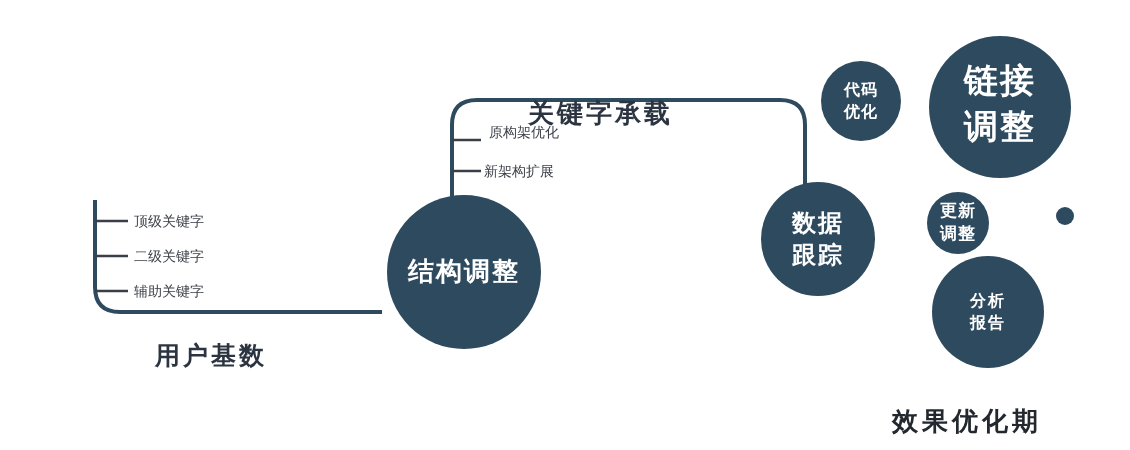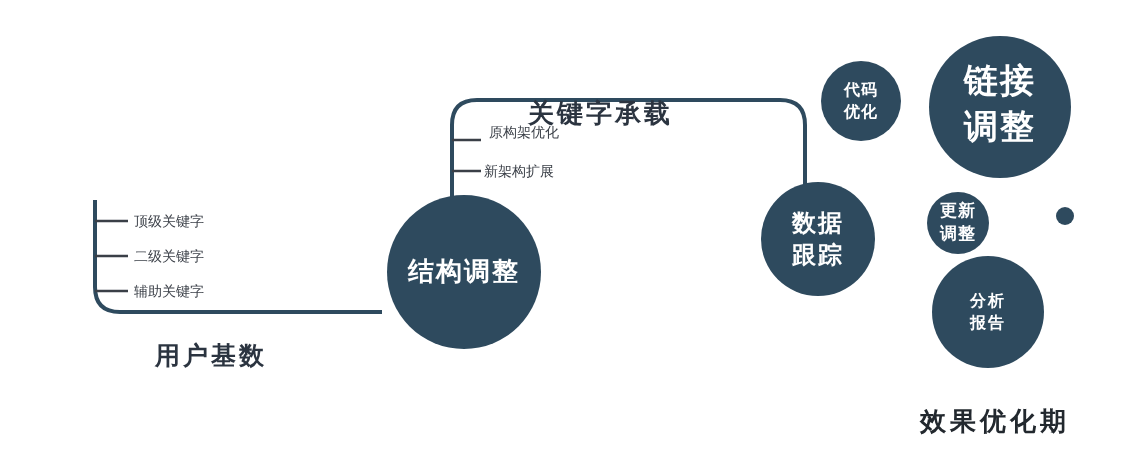--- a/index.html
+++ b/index.html
@@ -112,15 +112,15 @@
 
   <div class="branch-label" style="left:134px; top:213px;">顶级关键字</div>
   <div class="branch-label" style="left:134px; top:248px;">二级关键字</div>
   <div class="branch-label" style="left:134px; top:283px;">辅助关键字</div>
   <div class="branch-label" style="left:489px; top:124px;">原构架优化</div>
   <div class="branch-label" style="left:484px; top:163px;">新架构扩展</div>
 
   <div class="edge-label" style="left:528px; top:60px; font-size:26px;margin-top:36px;">关键字承载</div>
   <div class="edge-label" style="left:155px; top:328px; font-size:25px;margin-top:11px;">用户基数</div>
 
-  <div class="caption" style="left:892px; top:404px;margin-left:28px;">效果优化期</div>
+  <div class="caption" style="left:892px; top:404px;">效果优化期</div>
 
 </div>
 
 </body></html>

